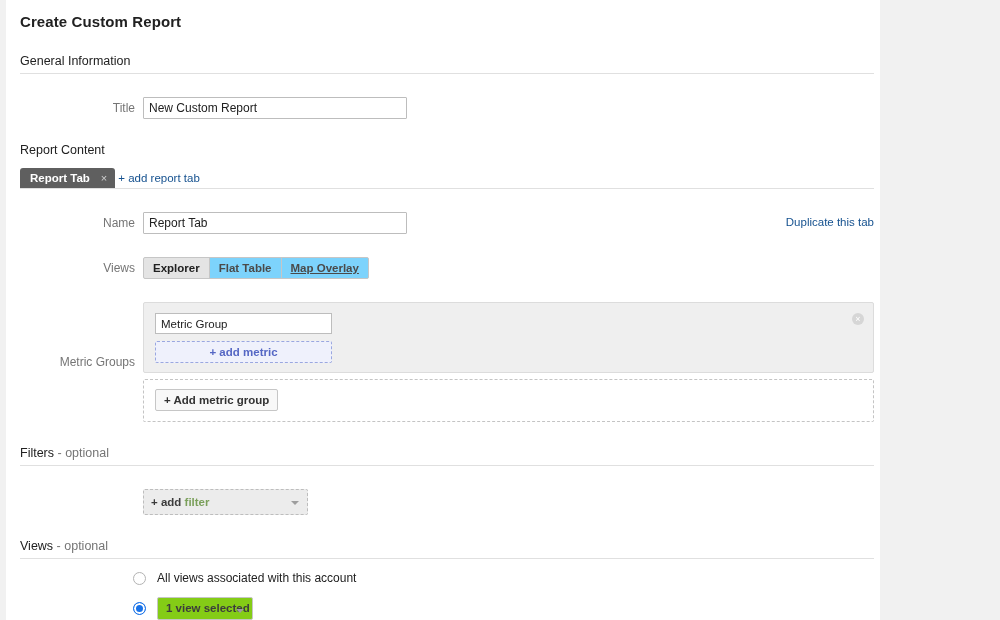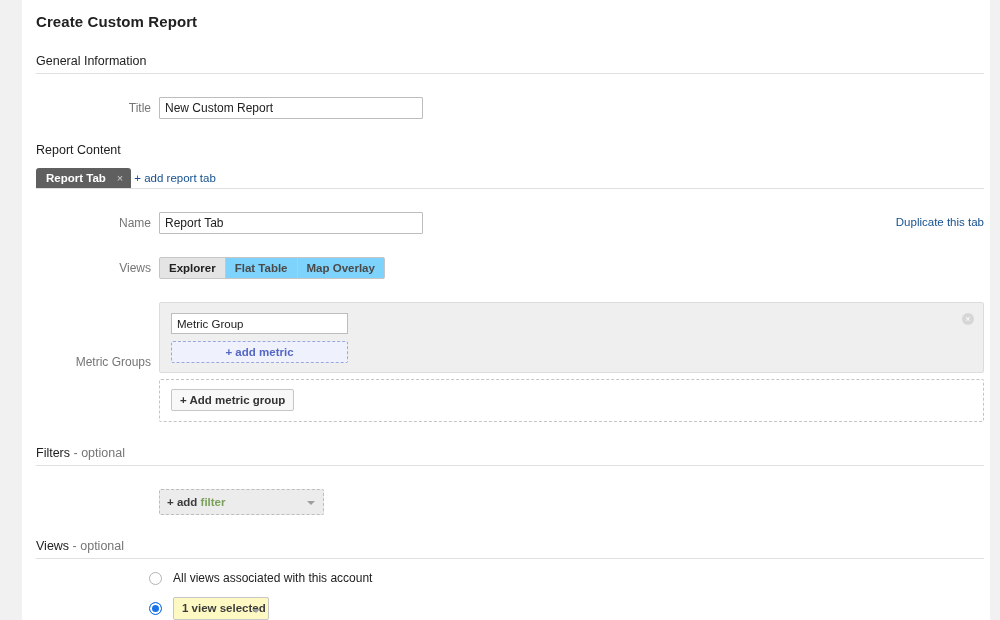--- a/index.html
+++ b/index.html
@@ -12,21 +12,21 @@
   }
   #page {
     position: relative;
     width: 1000px; height: 620px;
     background: #f1f1f1;
     overflow: hidden;
   }
   
   #card {
     position: absolute;
-    left: 22px; top: 0; width: 968px; height: 620px;
+    left: 6px; top: 0; width: 874px; height: 620px;
     background: #ffffff;
   }
   #inner {
     padding: 13px 0 0 0;
   }
 
   
   .page-title {
     font-size: 15px;
     font-weight: bold;
@@ -145,21 +145,21 @@
     padding: 0 9px;
     border: 1px solid #c6c6c6;
     background: #7dd3fc;
     font-size: 11.5px;
     font-weight: bold;
     color: #4a4a4a;
     margin-left: -1px;
     cursor: pointer;
   }
   .seg .b:first-child { margin-left: 0; border-radius: 2px 0 0 2px; }
-  .seg .b:last-child { border-radius: 0 2px 2px 0; }
+  .seg .b:last-child { border-radius: 0 2px 2px 0; text-decoration: underline; }
   .seg .b.on { background: #e4e4e4; color: #212121; }
 
   
   .panel {
     position: relative;
     background: #efefef;
     border: 1px solid #dcdcdc;
     border-radius: 2px;
     margin-right: 6px;
     padding: 10px 10px 9px 11px;
@@ -296,21 +296,21 @@
     font-size: 12px;
     color: #212121;
   }
   .viewselect {
     position: relative;
     margin-left: 11px;
     width: 96px;
     height: 23px;
     border: 1px solid #c6c6c6;
     border-radius: 2px;
-    background: #fef9c3;
+    background: #84cc16;
     font-size: 11.5px;
     font-weight: bold;
     color: #3c3c3c;
     line-height: 21px;
     padding-left: 8px;
     cursor: pointer;
   }
 </style>
 </head>
 <body>

